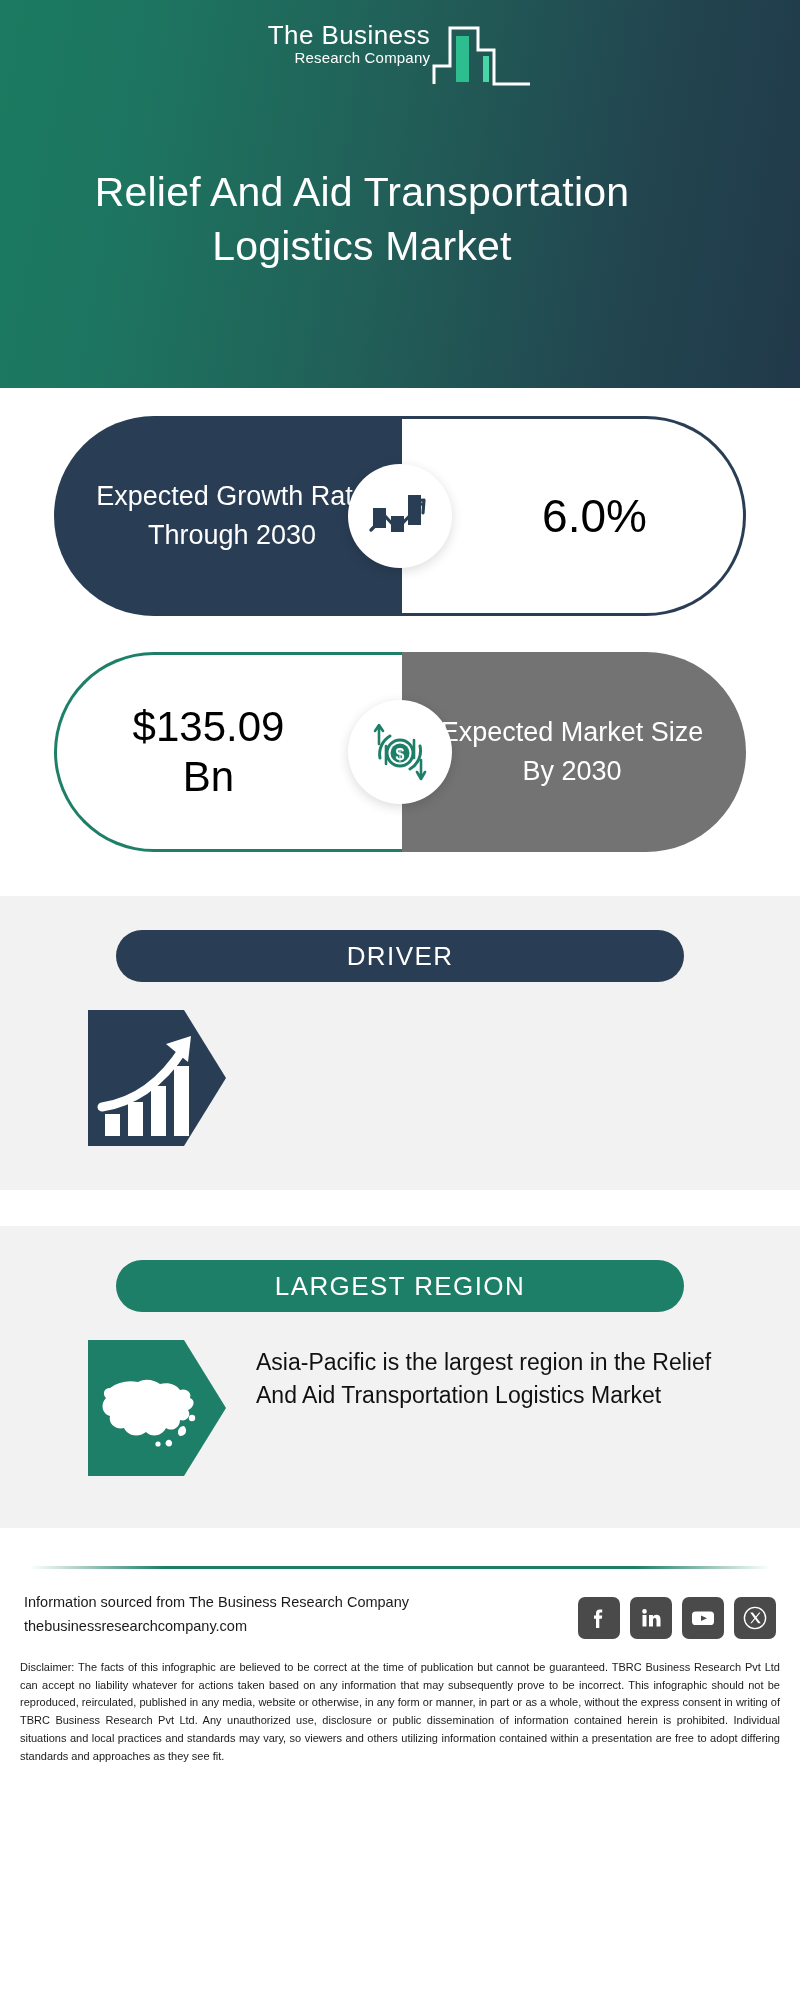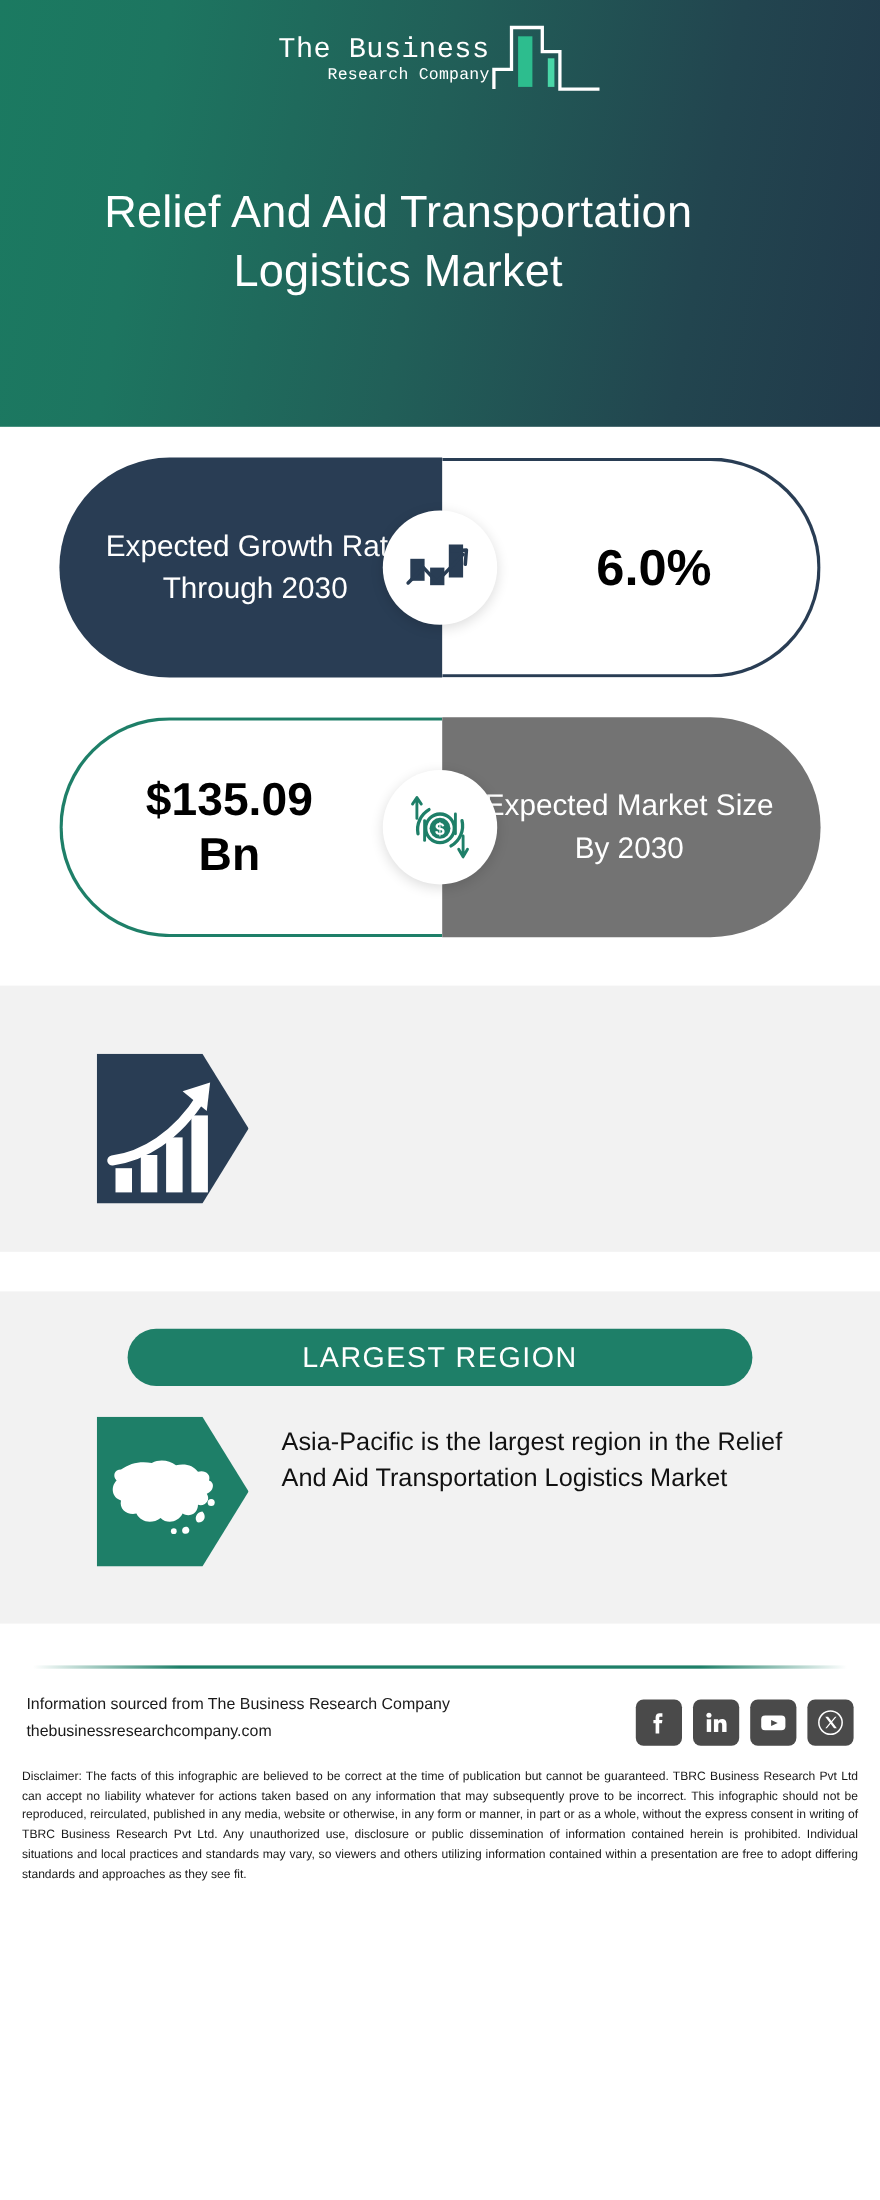--- a/index.html
+++ b/index.html
@@ -21,23 +21,22 @@
     overflow: hidden;
   }
   .logo-wrap {
     position: absolute;
     top: 22px; left: 0; width: 800px;
     display: flex; justify-content: center; align-items: flex-end;
   }
   .logo {
     position: relative;
     display: flex;
-    align-items: center;
+    align-items: flex-start;
     height: 72px;
-    font-family: Liberation Mono, monospace;
   }
   .logo-text { text-align: right; padding-bottom: 6px; color: #fff; }
   .logo-line1 {
     font-size: 26px;
     letter-spacing: .4px;
     line-height: 1.05;
     font-weight: 400;
     color: #ffffff;
   }
   .logo-line2 {
@@ -85,37 +84,37 @@
   }
   .card-right-outline {
     width: 344px;
     background: #ffffff;
     border-top: 3px solid #293d54;
     border-bottom: 3px solid #293d54;
     border-right: 3px solid #293d54;
     border-radius: 0 100px 100px 0;
     display: flex; align-items: center; justify-content: center;
     font-size: 46px;
-    font-weight: bold;
+    font-weight: normal;
     color: #000;
     padding-left: 44px;
   }
 
   
   #size-card { margin-top: 36px; }
   .card-left-outline {
     width: 348px;
     background: #ffffff;
     border-top: 3px solid #1e7f68;
     border-bottom: 3px solid #1e7f68;
     border-left: 3px solid #1e7f68;
     border-radius: 100px 0 0 100px;
     display: flex; align-items: center; justify-content: center;
     font-size: 42px;
-    font-weight: bold;
+    font-weight: normal;
     color: #000;
     line-height: 1.18;
     text-align: center;
     padding-right: 42px;
   }
   .card-right-green {
     width: 344px;
     background: #737373;
     border-radius: 0 100px 100px 0;
     display: flex; align-items: center; justify-content: center;
@@ -280,20 +279,21 @@
           <path d="M11 22 L11 4 M7 9 L11 3 L15 9" fill="none" stroke="#1e7f68" stroke-width="2.6" stroke-linecap="round" stroke-linejoin="round"></path>
           <path d="M53 38 L53 56 M49 50 L53 57 L57 50" fill="none" stroke="#1e7f68" stroke-width="2.6" stroke-linecap="round" stroke-linejoin="round"></path>
           <path d="M18 24 L18 42" fill="none" stroke="#1e7f68" stroke-width="2.6" stroke-linecap="round"></path>
           <path d="M46 18 L46 36" fill="none" stroke="#1e7f68" stroke-width="2.6" stroke-linecap="round"></path>
         </svg>
       </div>
     </div>
   </div>
 
   <div class="panel" id="driver-panel">
+    <div class="pill pill-dark">DRIVER</div>
     <div class="content-row">
       <div class="shape-icon">
         <svg width="138" height="136" viewBox="0 0 138 136">
           <path d="M0 0 L96 0 L138 68 L96 136 L0 136 Z" fill="#293d54"></path>
           <rect x="17" y="104" width="15" height="22" fill="#ffffff"></rect>
           <rect x="40" y="92" width="15" height="34" fill="#ffffff"></rect>
           <rect x="63" y="76" width="15" height="50" fill="#ffffff"></rect>
           <rect x="86" y="56" width="15" height="70" fill="#ffffff"></rect>
           <path d="M14 97 C42 93 72 76 96 38" fill="none" stroke="#ffffff" stroke-width="9" stroke-linecap="round"></path>
           <path d="M78 34 L103 26 L100 52 Z" fill="#ffffff"></path>

